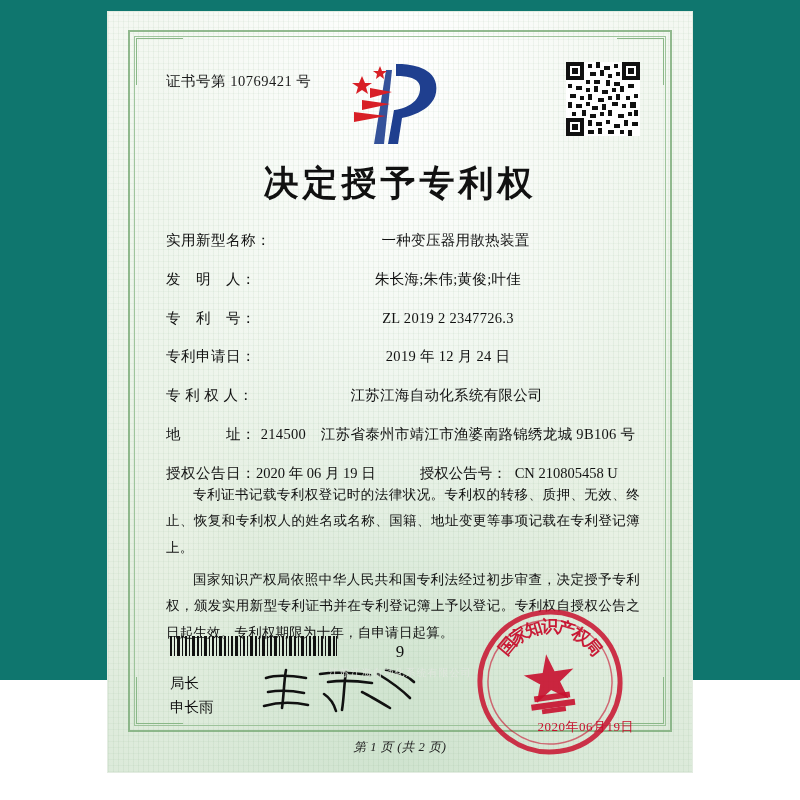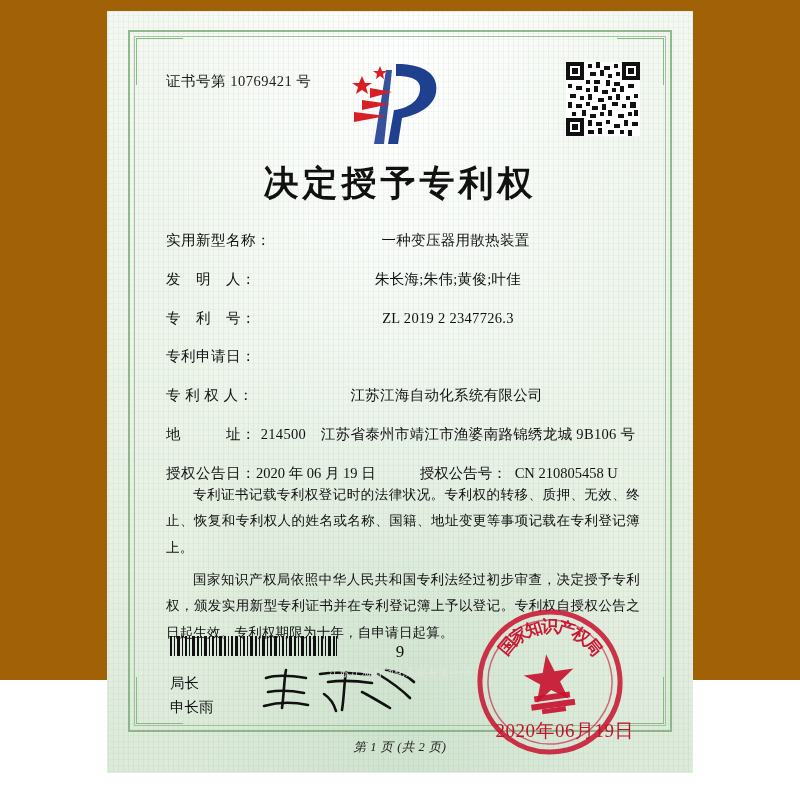--- a/index.html
+++ b/index.html
@@ -10,21 +10,21 @@
   body {
     width: 800px;
     height: 800px;
     font-family: "Liberation Serif", serif;
     overflow: hidden;
   }
   .page {
     position: relative;
     width: 800px;
     height: 680px;
-    background: #a16207;
+    background: #0f766e;
   }
   
   .sheet {
     position: absolute;
     left: 108px;
     top: 12px;
     width: 584px;
     height: 760px;
     background:
       radial-gradient(ellipse at 50% 8%, rgba(255,255,255,0.95) 0%, rgba(255,255,255,0.0) 60%),
@@ -173,21 +173,21 @@
     position: absolute;
     right: 62px;
     top: 590px;
     width: 160px;
     height: 160px;
   }
   .seal-date {
     position: absolute;
     right: 58px;
     top: 706px;
-    font-size: 19px;
+    font-size: 13px;
     color: #c8102e;
     letter-spacing: 0.5px;
   }
   .page-footer {
     position: absolute;
     left: 0; right: 0;
     bottom: 16px;
     text-align: center;
     font-size: 12.5px;
     color: #222;
@@ -324,20 +324,21 @@
       <div class="field-row">
         <span class="field-label">发　明　人：</span>
         <span class="field-value">朱长海;朱伟;黄俊;叶佳</span>
       </div>
       <div class="field-row">
         <span class="field-label">专　利　号：</span>
         <span class="field-value">ZL 2019 2 2347726.3</span>
       </div>
       <div class="field-row">
         <span class="field-label">专利申请日：</span>
+        <span class="field-value">2019 年 12 月 24 日</span>
       </div>
       <div class="field-row">
         <span class="field-label">专 利 权 人：</span>
         <span class="field-value">江苏江海自动化系统有限公司</span>
       </div>
       <div class="field-row">
         <span class="field-label">地　　　址：</span>
         <span class="field-value">214500　江苏省泰州市靖江市渔婆南路锦绣龙城 9B106 号</span>
       </div>
       <div class="field-row two-col">

